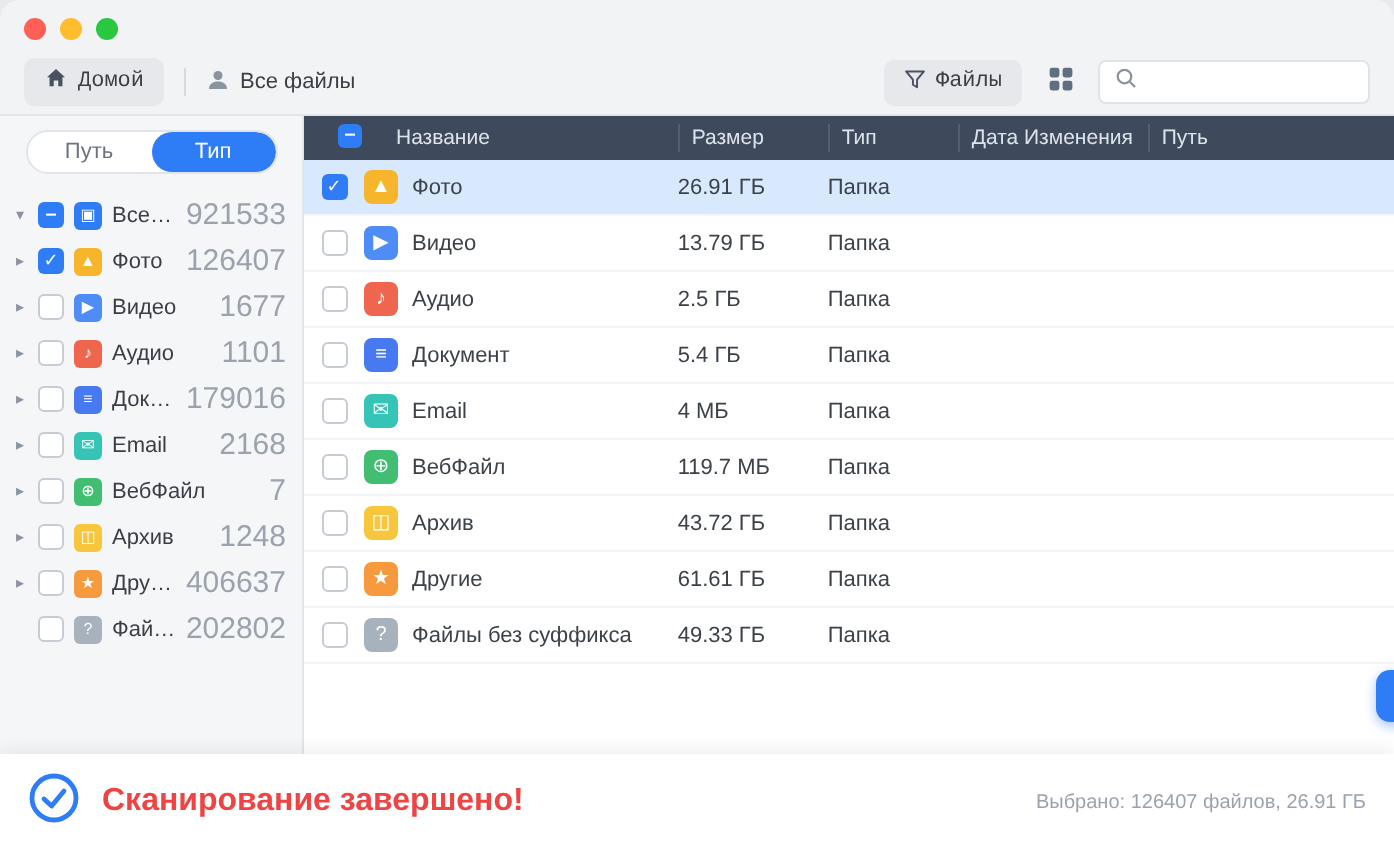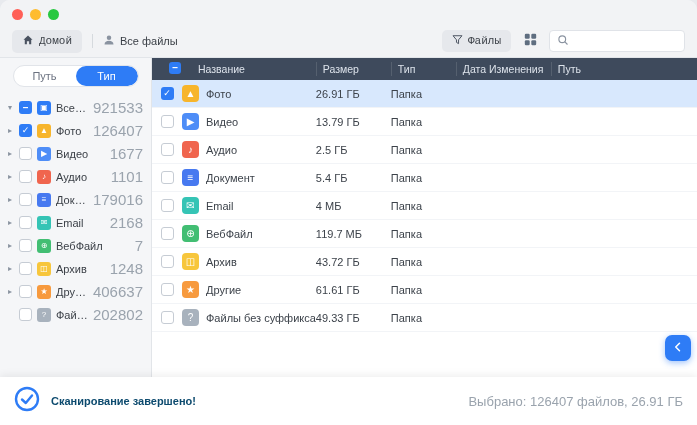--- a/index.html
+++ b/index.html
@@ -74,49 +74,49 @@
 
   
   .main { flex:1; background:#ffffff; display:flex; flex-direction:column; position:relative; }
   .thead { height:22px; background:#3e4a5c; display:flex; align-items:center; font-size:10.5px; color:#dde3eb; flex:none; }
   .trow { height:28px; display:flex; align-items:center; font-size:11px; color:#3c424a; border-bottom:1px solid #f2f4f7; flex:none; cursor:default; }
   .trow.selected { background:#d8e8fd; }
   .cell { overflow:hidden; white-space:nowrap; }
   .c-check { width:30px; flex:none; display:flex; justify-content:center; }
   .c-check .cb { margin-right:0; }
   .c-name { flex:1; display:flex; align-items:center; gap:7px; }
-  .c-size { width:75px; flex:none; }
+  .c-size { width:75px; flex:none;margin-left:23px; }
   .c-type { width:65px; flex:none; }
   .c-date { width:95px; flex:none; }
   .c-path { width:150px; flex:none; }
   .thead .cell { border-left:1px solid rgba(255,255,255,0.12); padding-left:6px; height:14px; line-height:14px; }
   .thead .c-check, .thead .c-name { border-left:none; padding-left:16px; }
   .chevron-btn {
     position:absolute; right:10px; bottom:16px; width:26px; height:26px;
     background:#2e7cf6; border:none; border-radius:7px;
     display:flex; align-items:center; justify-content:center;
     box-shadow:0 2px 6px rgba(46,124,246,0.45); cursor:default;
   }
 
   
   .footer {
     position:absolute; bottom:0; left:0; right:0; height:48px; background:#ffffff;
     box-shadow:0 -2px 8px rgba(0,0,0,0.07); display:flex; align-items:center;
     padding:0 14px;
   }
   .footer-left { display:flex; align-items:center; gap:11px; }
   .f-texts { display:flex; flex-direction:column; gap:3px; }
-  .f-title { font-size:11px; font-weight:bold; color:#0c4a6e; }
+  .f-title { font-size:16px; font-weight:bold; color:#ef4444; }
   .f-sub { font-size:9.5px; color:#9aa3ad; }
   .footer-right { margin-left:auto; display:flex; flex-direction:column; align-items:flex-end; gap:3px; }
   .btn-recover {
     background:#2e7cf6; color:#fff; border:none; border-radius:4px;
     font-size:11.5px; padding:5px 16px; cursor:default; font-family:inherit;
   }
-  .f-selected { font-size:13px; color:#9aa3ad; }
+  .f-selected { font-size:10px; color:#9aa3ad; }
 </style>
 </head>
 <body>
 
 <div class="window">
 
   <div class="topbar">
     <div class="lights">
       <span class="light red"></span>
       <span class="light yellow"></span>

